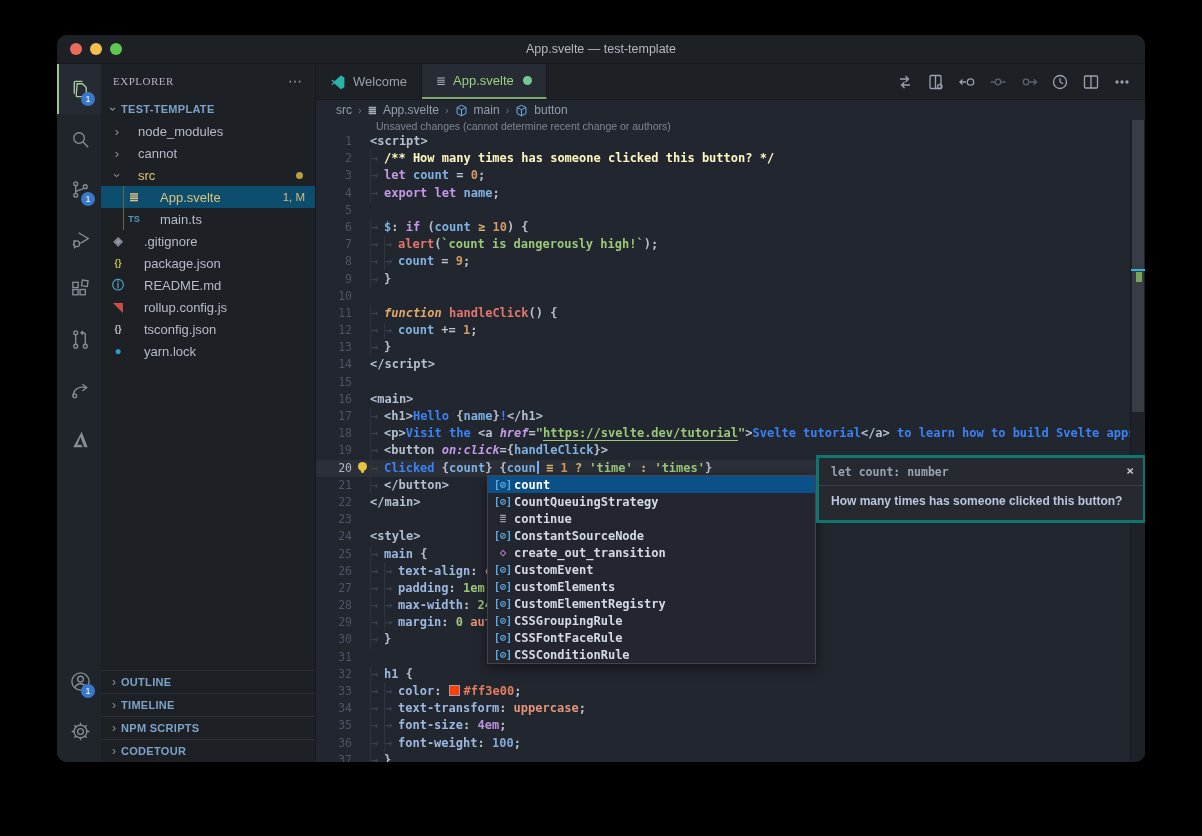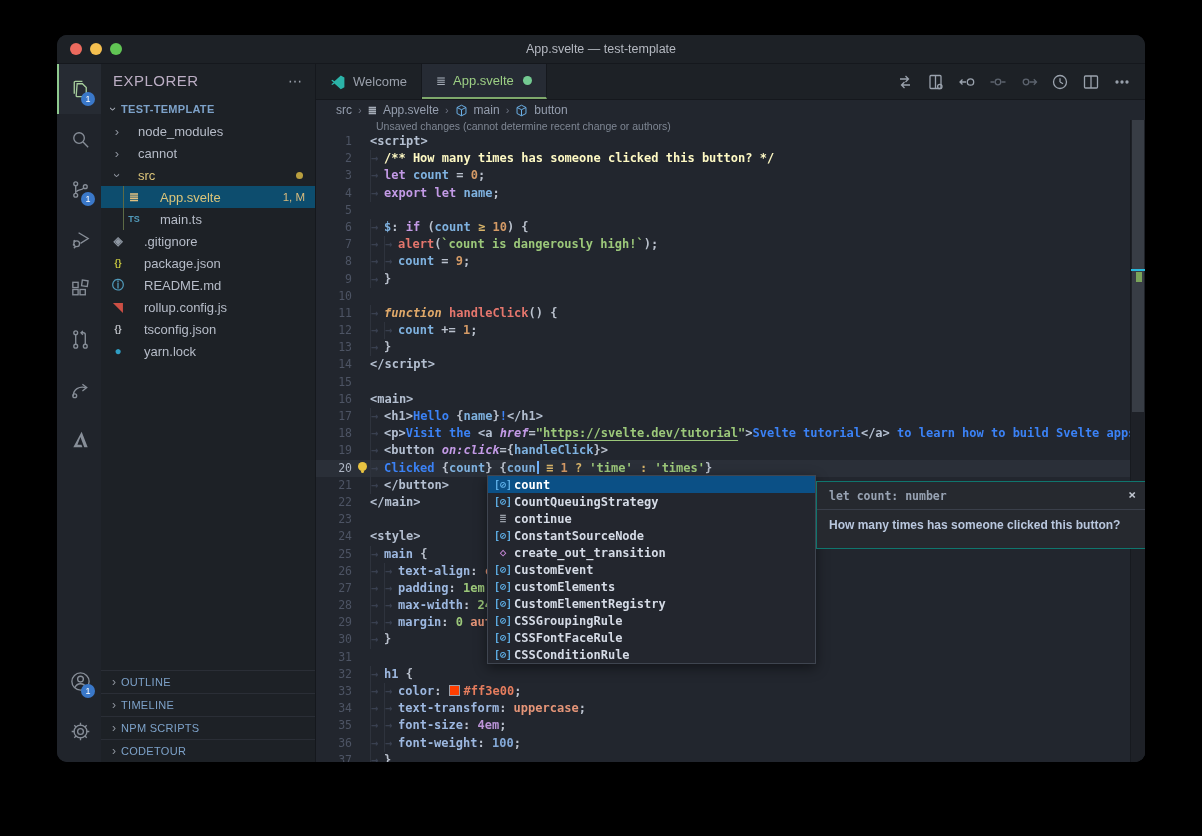--- a/index.html
+++ b/index.html
@@ -21,21 +21,21 @@
   .ab-item svg{stroke:#878e98;fill:none;stroke-width:1.4;width:23px;height:23px;}
   .ab-item.active{border-left-color:#8fc98f;background:#262b33;}
   .ab-item.active svg{stroke:#a6ce9c;}
   .ab-item .fillicon{fill:#878e98;stroke:none;}
   .badge{position:absolute;right:6px;bottom:8px;min-width:14px;height:14px;border-radius:8px;background:#3a78c9;
     color:#fff;font-size:9px;display:flex;align-items:center;justify-content:center;padding:0 3px;box-sizing:border-box;}
   .ab-spacer{flex:1;}
   
   .sidebar{width:214px;background:#1d2126;border-right:1px solid #15181d;display:flex;flex-direction:column;flex:none;}
   .sb-header{height:33px;display:flex;align-items:center;padding:0 12px;justify-content:space-between;}
-  .sb-header .t{font-size:15px;letter-spacing:.5px;color:#bcaec4;}
+  .sb-header .t{font-size:11px;letter-spacing:.5px;color:#bcaec4;font-family:Liberation Serif, serif;}
   .sb-header .more{color:#9aa0ab;font-size:14px;letter-spacing:1px;}
   .sb-root{height:23px;display:flex;align-items:center;padding-left:4px;}
   .sb-root .chev{color:#aab0ba;font-size:12px;width:16px;text-align:center;display:inline-block;transform:rotate(90deg);}
   .sb-root .t{font-size:11px;font-weight:bold;color:#7da2c9;letter-spacing:.3px;}
   .tree{flex:1;overflow:hidden;position:relative;}
   .tree-row{height:22px;display:flex;align-items:center;font-size:13px;color:#b6bcc8;position:relative;padding-left:8px;}
   .tree-row.selected{background:#0d4d6e;}
   .tree-row .chev{width:16px;color:#8d939d;font-size:13px;text-align:center;flex:none;}
   .tree-row .chev.open{transform:rotate(90deg);}
   .tree-row .ficon{width:18px;text-align:center;margin-right:4px;font-size:12px;flex:none;font-weight:bold;}
@@ -43,21 +43,21 @@
   .tree-row.child{padding-left:24px;border-left:0;}
   .tree-row .guide{position:absolute;left:22px;top:0;bottom:0;width:1px;background:#5d6a45;}
   .tree-row .lbl{white-space:nowrap;margin-left:13px;}
   .tree-row.mod .lbl{color:#dcc57a;}
   .tree-row .right{margin-left:auto;margin-right:10px;font-size:11.5px;color:#d7ba7d;}
   .tree-row .dot{margin-left:auto;margin-right:12px;width:7px;height:7px;border-radius:50%;background:#b99f3f;}
   .sb-panels{border-top:1px solid #2a2e36;}
   .sb-panel{height:22px;display:flex;align-items:center;border-top:1px solid #2a2e36;padding-left:6px;}
   .sb-panel:first-child{border-top:none;}
   .sb-panel .chev{color:#8d939d;font-size:12px;width:14px;text-align:center;}
-  .sb-panel .t{font-size:11px;font-weight:normal;color:#7da2c9;letter-spacing:.3px;}
+  .sb-panel .t{font-size:11px;font-weight:bold;color:#7da2c9;letter-spacing:.3px;}
   
   .editor{flex:1;display:flex;flex-direction:column;min-width:0;background:#22262e;}
   .tabs{height:35px;background:#1d2126;display:flex;align-items:stretch;border-bottom:1px solid #15181d;flex:none;}
   .tab{display:flex;align-items:center;padding:0 14px;gap:7px;border-right:1px solid #15181d;font-size:13px;}
   .tab .vsc{width:16px;height:16px;}
   .tab.welcome{color:#9aa0ab;}
   .tab.active{background:#262b34;border-bottom:2px solid #7ea86b;box-sizing:border-box;}
   .tab.active .lbl{color:#9ccf84;}
   .tab .fico{color:#a7aeb9;font-size:12px;}
   .tab .moddot{width:9px;height:9px;border-radius:50%;background:#73c991;margin-left:2px;}
@@ -101,22 +101,22 @@
   .mark-green{position:absolute;left:5px;top:152px;width:6px;height:10px;background:#7aa45a;}
   
   .suggest{position:absolute;left:171px;top:355px;width:329px;height:189px;background:#23262e;
     border:1px solid #3f4550;box-sizing:border-box;z-index:5;box-shadow:0 4px 12px rgba(0,0,0,.45);}
   .sg-row{height:17px;display:flex;align-items:center;padding-left:4px;color:#d5dbe6;}
   .sg-row.selected{background:#0b5086;color:#fff;}
   .sg-ic{width:22px;flex:none;font-size:10px;text-align:center;}
   .sg-ic.var{color:#5fb0e8}.sg-ic.kw{color:#9aa0aa;font-size:11px}.sg-ic.fn{color:#c586d6;font-size:11px}
   .sg-lbl{font-size:12px;font-weight:600;white-space:nowrap;}
   
-  .sg-docs{position:absolute;left:500px;top:361px;width:330px;height:68px;background:#26292f;
-    border:1px solid #0f766e;box-sizing:border-box;z-index:5;}
+  .sg-docs{position:absolute;left:500px;top:335px;width:330px;height:68px;background:#26292f;
+    border:3px solid #0f766e;box-sizing:border-box;z-index:5;}
   .sg-sig{font-family:"DejaVu Sans Mono",monospace;font-size:11.5px;color:#98a3b3;padding:7px 10px 6px 12px;}
   .sg-close{position:absolute;right:9px;top:5px;color:#c0c6d0;font-size:13px;}
   .sg-body{border-top:1px solid #3a3f4a;font-size:12px;color:#b9c7de;padding:8px 10px 0 12px;
     font-family:"Liberation Sans",sans-serif;}
 </style>
 </head>
 <body>
 
 <div class="window">
   <div class="titlebar">

